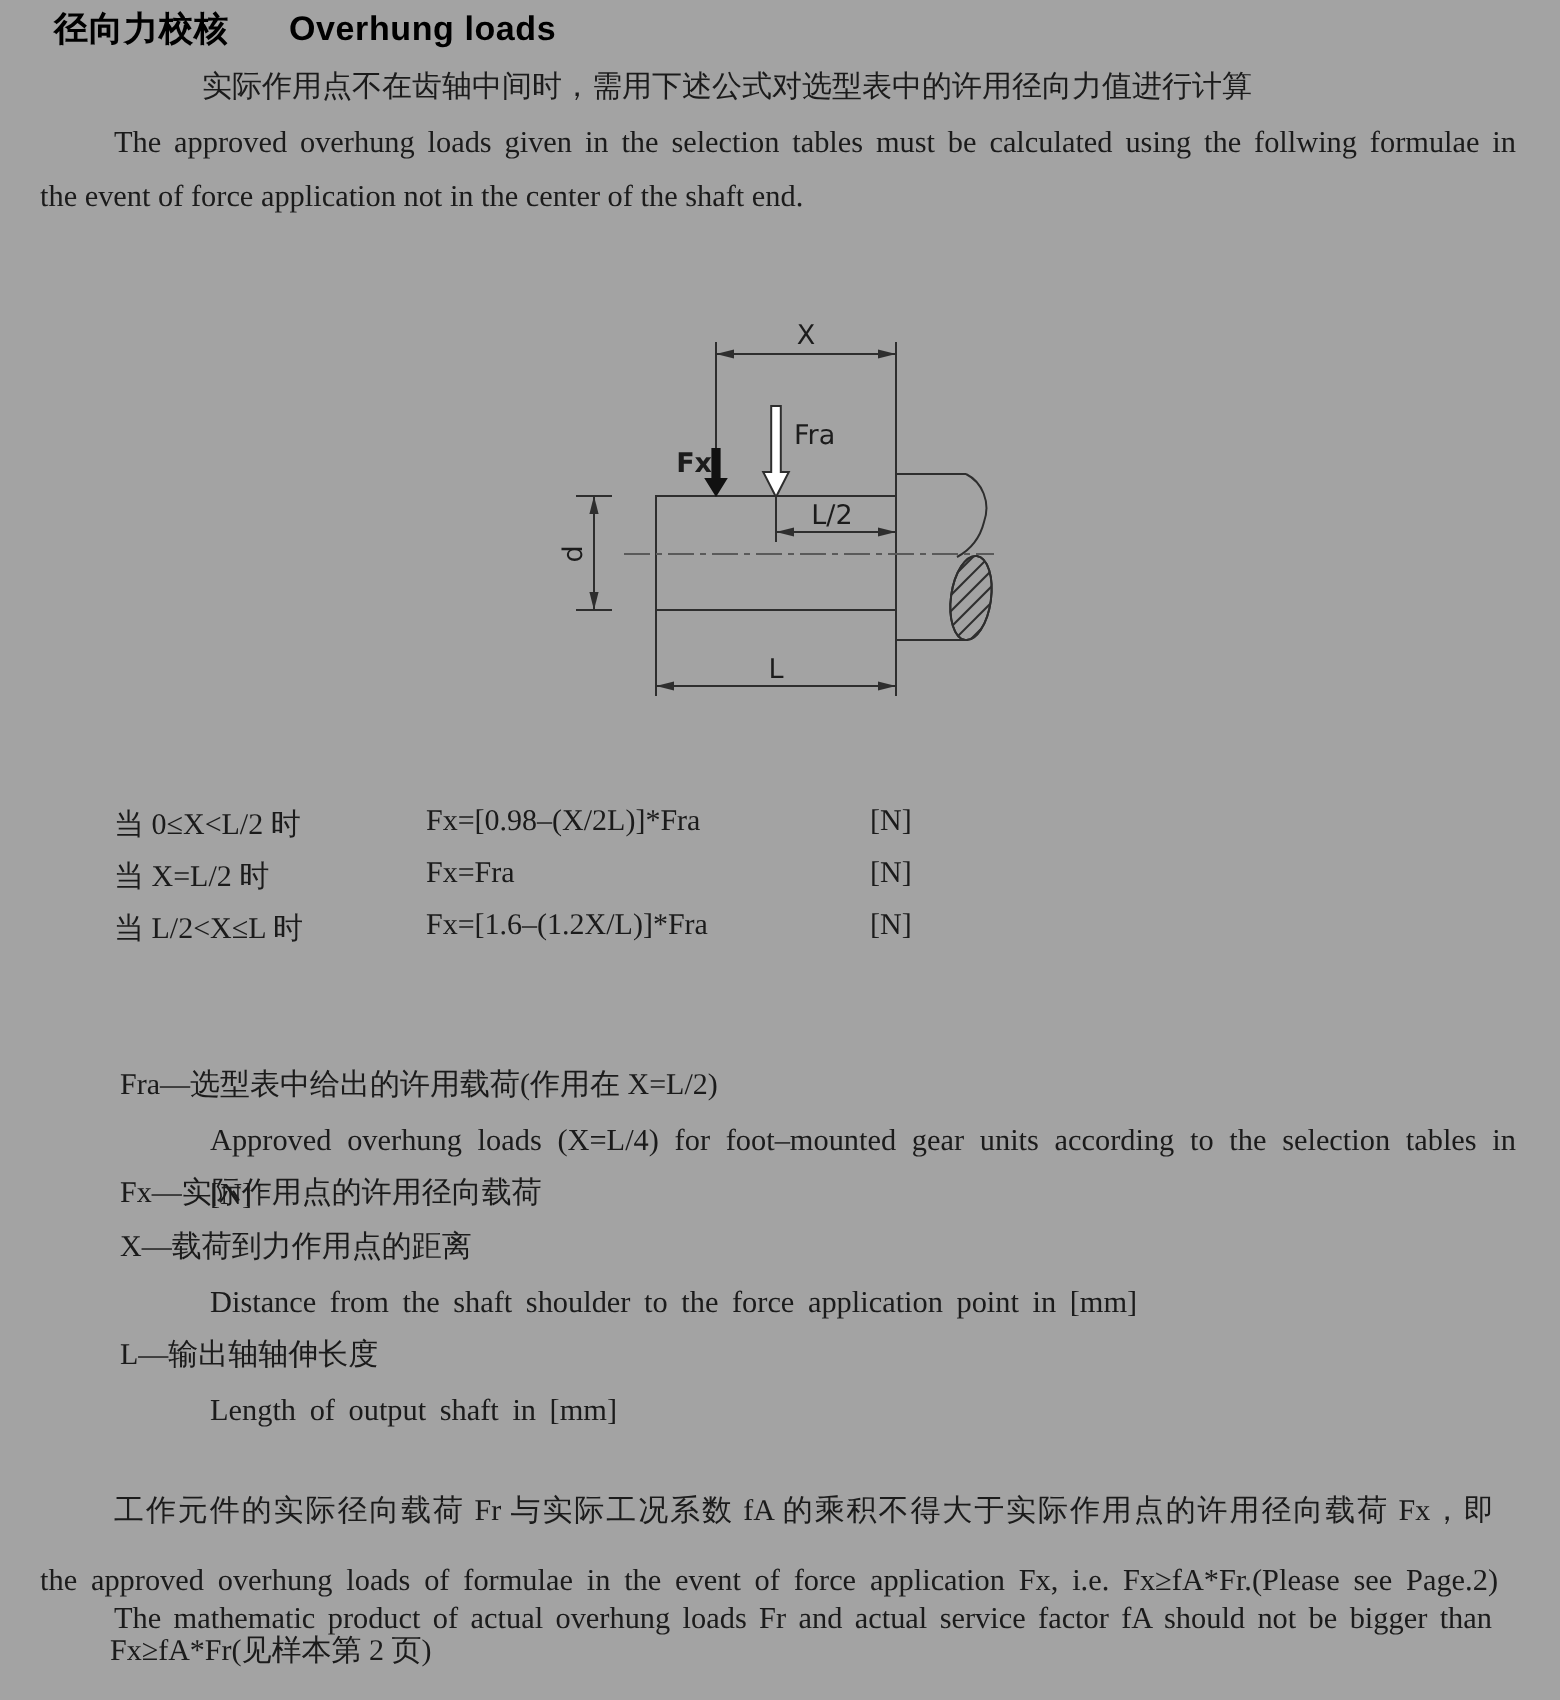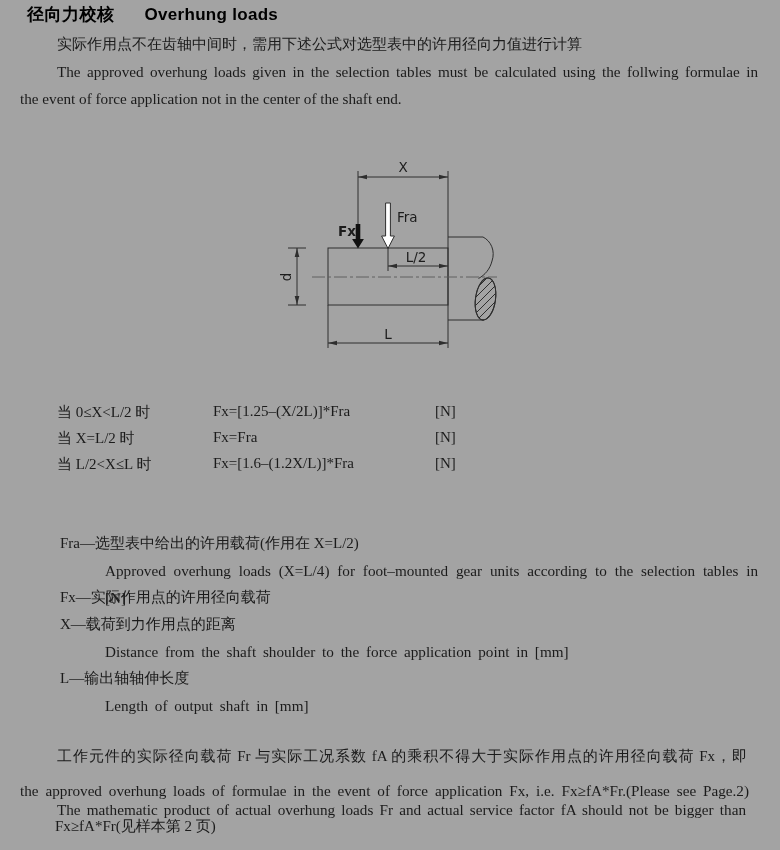--- a/index.html
+++ b/index.html
@@ -2,21 +2,21 @@
 <html><head>
 <meta charset="utf-8">
 <style>
   html,body{margin:0;padding:0;background:#fff;}
   #page{position:relative;width:780px;height:850px;background:#a3a3a3;
         font-family:"Liberation Serif",serif;color:#1b1b1b;overflow:hidden;}
   .abs{position:absolute;}
   .doc-title{left:27px;top:3px;font-family:"Liberation Sans",sans-serif;
              font-weight:bold;font-size:17px;color:#000;letter-spacing:.5px;}
   .title-en{margin-left:30px;letter-spacing:.3px;}
-  .cn-text{font-size:15px;line-height:21px;}
+  .cn-text{font-size:15px;line-height:21px;margin-left:44px;}
   .en-text{font-size:15.2px;line-height:21px;}
   .justify-full{text-align:justify;text-align-last:justify;}
   
   .formula-block{left:57px;top:403px;width:500px;}
   .formula-row{position:relative;height:26px;font-size:15px;}
   .f-cond{position:absolute;left:0;}
   .f-expr{position:absolute;left:156px;}
   .f-unit{position:absolute;left:378px;}
   
   .defs-block{left:60px;top:506px;width:698px;margin-top:24px;}
@@ -126,21 +126,21 @@
       <line x1="48" y1="188" x2="168" y2="188"></line>
       <polygon class="dim-arrow" points="48,188 57,185.8 57,190.2"></polygon>
       <polygon class="dim-arrow" points="168,188 159,185.8 159,190.2"></polygon>
       <text x="108" y="184" text-anchor="middle">L</text>
     </g>
   </svg>
 
   <div class="abs formula-block">
     <div class="formula-row">
       <span class="f-cond">当 0≤X&lt;L/2 时</span>
-      <span class="f-expr">Fx=[1.25–(X/2L)]*Fra</span>
+      <span class="f-expr">Fx=[0.98–(X/2L)]*Fra</span>
       <span class="f-unit">[N]</span>
     </div>
     <div class="formula-row">
       <span class="f-cond">当 X=L/2 时</span>
       <span class="f-expr">Fx=Fra</span>
       <span class="f-unit">[N]</span>
     </div>
     <div class="formula-row">
       <span class="f-cond">当 L/2&lt;X≤L 时</span>
       <span class="f-expr">Fx=[1.6–(1.2X/L)]*Fra</span>

